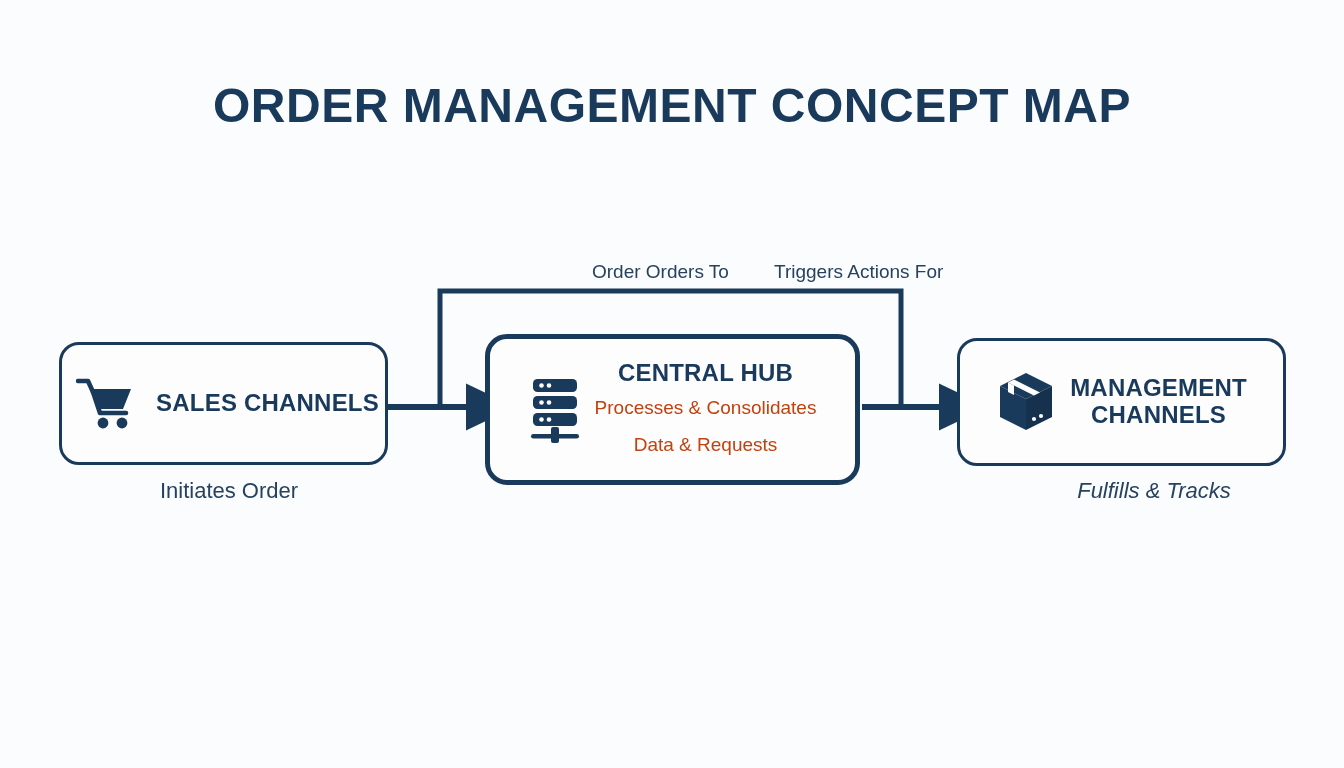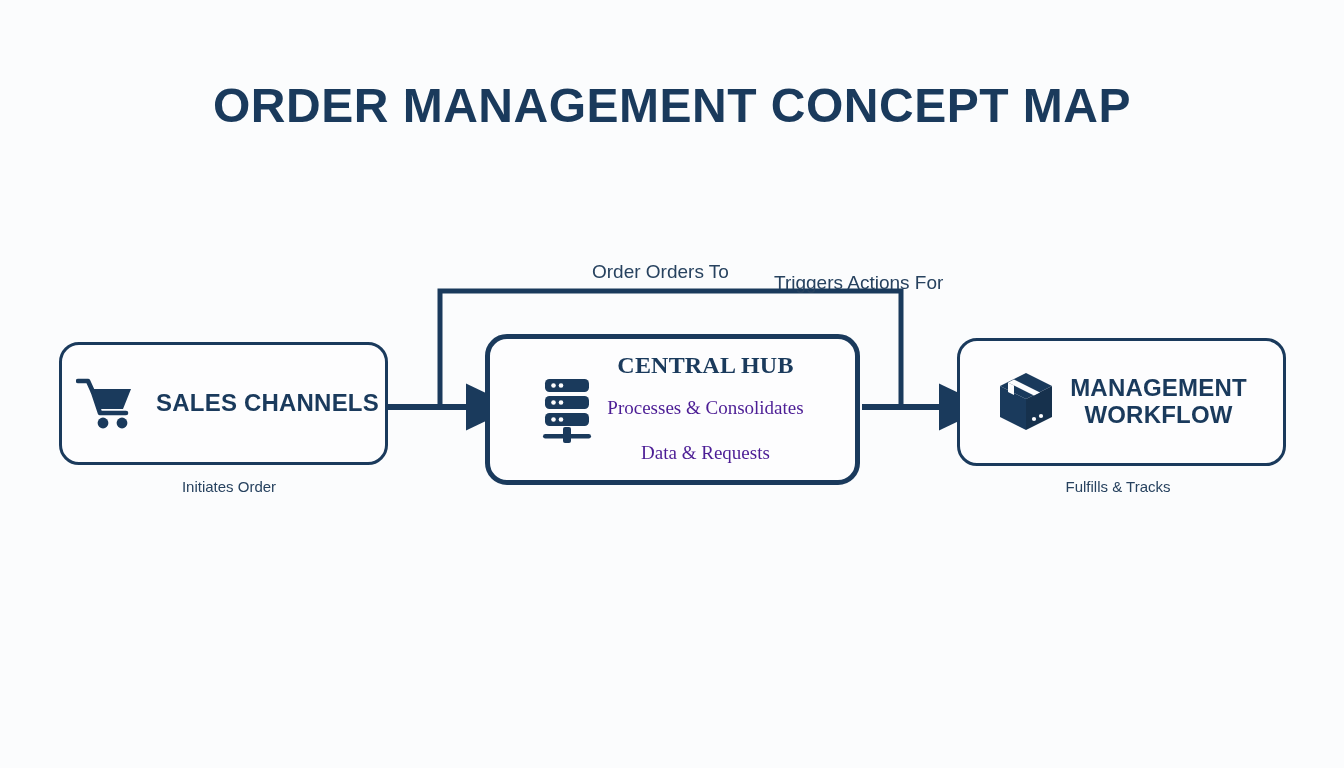--- a/index.html
+++ b/index.html
@@ -49,21 +49,21 @@
 
   
   .edge-label {
     position: absolute;
     font-size: 19px;
     color: #27425f;
     white-space: nowrap;
     text-align: center;
   }
   .edge-label-sends   { left: 592px; top: 261px; }
-  .edge-label-triggers{ left: 774px; top: 272px; }
+  .edge-label-triggers{ left: 774px; top: 261px; }
 
   
   .node {
     position: absolute;
     box-sizing: border-box;
     background: #fdfdfe;
     display: flex;
     flex-direction: row;
     align-items: center;
     justify-content: center;
@@ -78,21 +78,20 @@
     border-radius: 22px;
   }
 
   .node-sales {
     left: 59px;  top: 342px;  width: 329px;  height: 123px;
     padding: 0 21px;
   }
   .node-hub-pos {
     left: 485px; top: 334px;  width: 375px;  height: 151px;
     padding: 7px 12px;
-    font-family: Liberation Serif, serif;
   }
   .node-workflow {
     left: 957px; top: 338px;  width: 329px;  height: 128px;
     padding: 0 10px;
   }
 
   .node-icon {
     flex: 0 0 auto;
     display: flex;
     align-items: center;
@@ -113,40 +112,40 @@
     color: #1a3a5c;
     letter-spacing: 0.2px;
     line-height: 1.12;
     text-align: center;
     white-space: nowrap;
   }
 
   .node-sub {
     font-size: 19px;
     font-weight: 400;
-    color: #4c1d95;
+    color: #c2410c;
     line-height: 1.5;
     text-align: right;
-    margin-top: 16px;
+    margin-top: 8px;
     white-space: nowrap;
   }
 
   
   .node-sales .node-heading { position: relative; left: 8px; }
 
   
   .caption {
     position: absolute;
-    font-size: 15px;
+    font-size: 22px;
     color: #27425f;
     text-align: center;
     white-space: nowrap;
   }
   .caption-left  { left: 129px;  top: 478px; width: 200px; }
-  .caption-right { left: 1018px; top: 478px; width: 200px; }
+  .caption-right { left: 1054px; top: 478px; width: 200px; font-style: italic; }
 </style>
 </head>
 <body>
 
 <div id="canvas">
 
   <div class="title">ORDER MANAGEMENT CONCEPT MAP</div>
 
   <svg class="connector-layer" viewBox="0 0 1344 768">
     <defs>
@@ -225,18 +224,18 @@
         <path d="M18,8.5 L44,21.5 L38,24.5 L12,11.5 Z" fill="#fdfdfe"></path>
 
         <path d="M12,11.5 L18,14.5 L18,24 L12,21 Z" fill="#fdfdfe"></path>
 
         <circle cx="38" cy="48" r="2.1" fill="#fdfdfe"></circle>
         <circle cx="45" cy="45" r="2.1" fill="#fdfdfe"></circle>
       </svg>
     </div>
     <div class="node-text">
       <div class="node-heading">MANAGEMENT</div>
-      <div class="node-heading">WORKFLOW</div>
+      <div class="node-heading">CHANNELS</div>
     </div>
   </div>
   <div class="caption caption-right">Fulfills &amp; Tracks</div>
 
 </div>
 
 </body></html>

